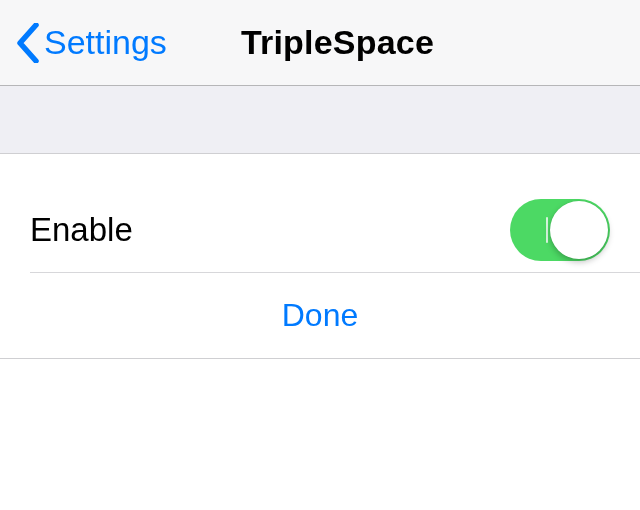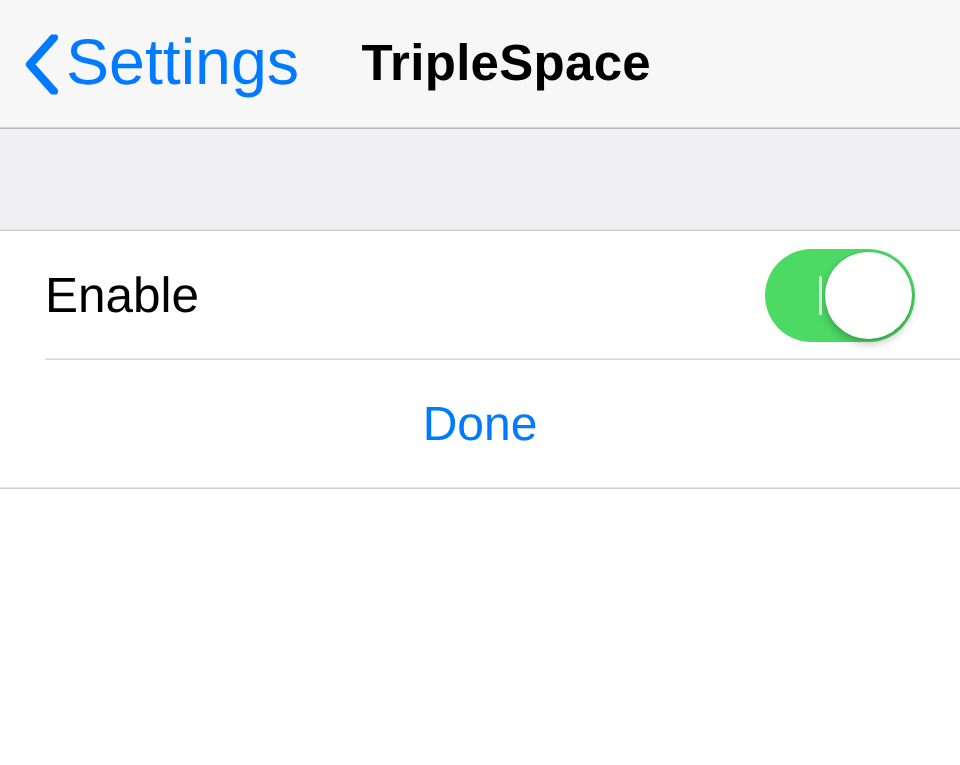--- a/index.html
+++ b/index.html
@@ -18,21 +18,21 @@
       border-bottom: 1px solid #b6b6b8;
     }
     .back {
       position: absolute;
       left: 16px;
       top: 0;
       bottom: 0;
       display: flex;
       align-items: center;
       color: #007aff;
-      font-size: 43px;
+      font-size: 34px;
       font-weight: 400;
     }
     .chevron {
       width: 24px;
       height: 40px;
       margin-right: 4px;
     }
     .chevron svg { display: block; }
     .title {
       position: absolute;
@@ -59,20 +59,21 @@
     .group {
       background: #fff;
     }
     .cell {
       height: 86px;
       padding: 0 30px;
       display: flex;
       align-items: center;
       justify-content: space-between;
       position: relative;
+      margin-top: 33px;
     }
     .sep::after {
       content: "";
       position: absolute;
       left: 30px; right: 0; bottom: 0;
       height: 1px;
       background: #d7d7da;
     }
     .cell-label {
       font-size: 33px;

